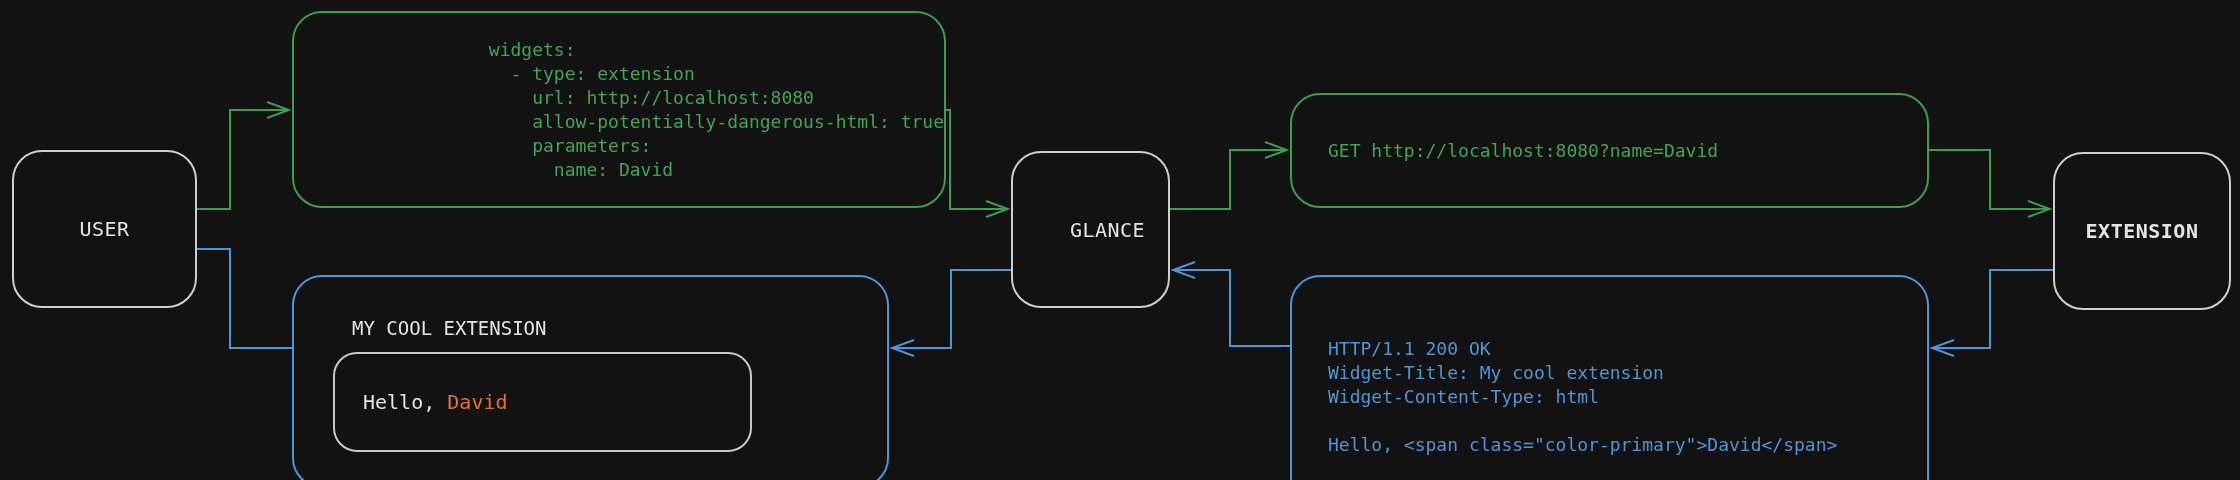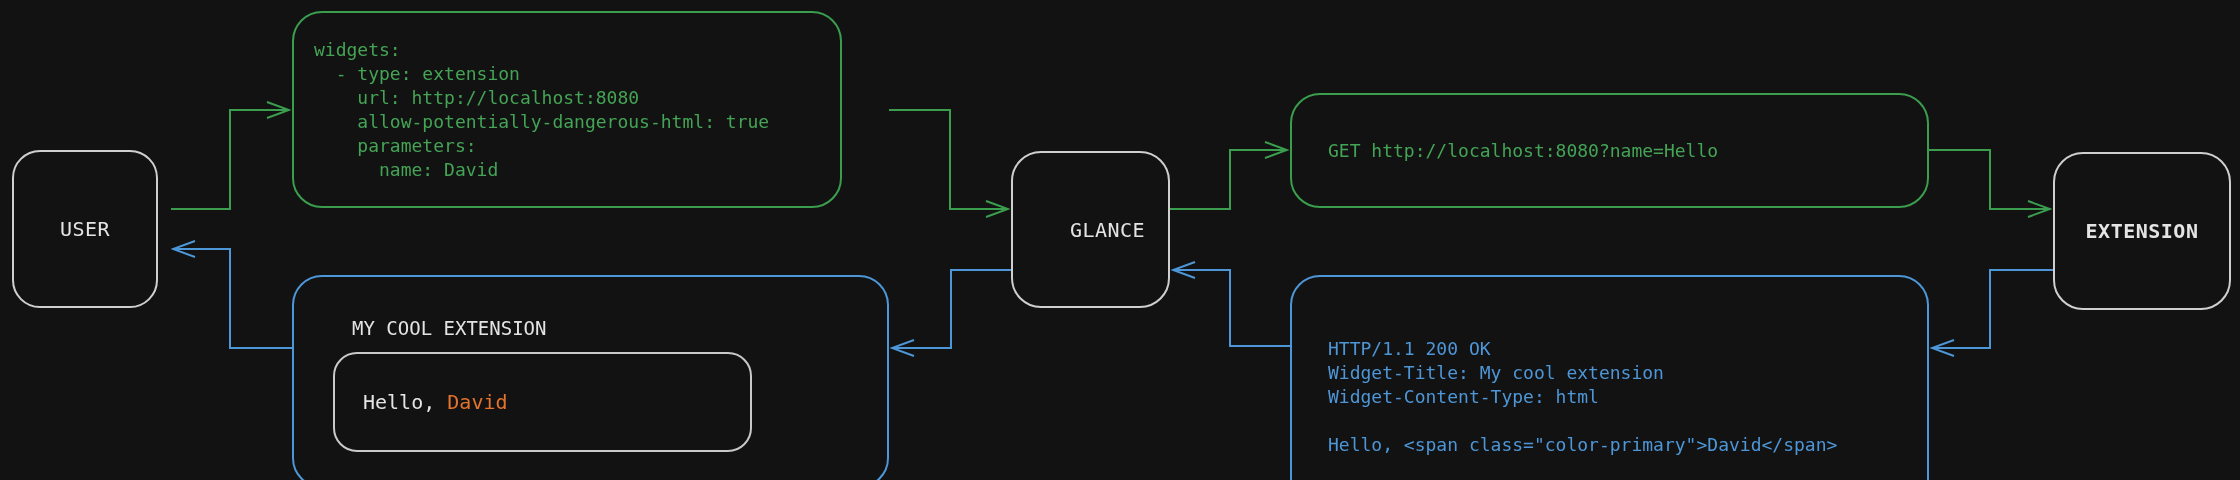--- a/index.html
+++ b/index.html
@@ -28,21 +28,21 @@
     border-radius:30px;
     background:#121212;
     display:flex;
     align-items:center;
     justify-content:center;
     color:#e4e4e4;
     font-size:20px;
     letter-spacing:0.5px;
     box-sizing:border-box;
   }
-  #node-user{left:12px;top:150px;width:146px;height:158px;border-radius:28px;}
+  #node-user{left:12px;top:150px;width:185px;height:158px;}
   #node-glance{left:1011px;top:151px;width:159px;height:157px;padding-left:34px;}
   #node-extension{left:2053px;top:152px;width:178px;height:158px;font-weight:bold;}
   
   .codebox{
     position:absolute;
     box-sizing:border-box;
     border-radius:30px;
     background:#121212;
     display:flex;
     align-items:center;
@@ -51,21 +51,21 @@
     margin:0;
     font-family:"DejaVu Sans Mono","Liberation Mono",monospace;
     font-size:18px;
     line-height:24px;
     white-space:pre;
   }
   .green-box{border:2px solid #3a9e4e;}
   .green-box pre{color:#44a455;}
   .blue-box{border:2px solid #4d96d8;margin-top:24px;}
   .blue-box pre{color:#4d96d8;}
-  #box-config{left:292px;top:11px;width:550px;height:197px;}
+  #box-config{left:292px;top:11px;width:654px;height:197px;justify-content:flex-end;}
   #box-config pre{padding-left:20px;}
   #box-request{left:1290px;top:93px;width:639px;height:115px;}
   #box-request pre{padding-left:36px;}
   #box-response{left:1290px;top:251px;width:639px;height:244px;}
   #box-response pre{padding-left:36px;}
   
   #box-widget{left:292px;top:251px;width:597px;height:213px;display:block;}
   #widget-title{
     position:absolute;
     left:58px;top:40px;
@@ -131,21 +131,21 @@
   <div class="codebox green-box" id="box-config">
     <pre>widgets:
   - type: extension
     url: http://localhost:8080
     allow-potentially-dangerous-html: true
     parameters:
       name: David</pre>
   </div>
 
   <div class="codebox green-box" id="box-request">
-    <pre>GET http://localhost:8080?name=Hello</pre>
+    <pre>GET http://localhost:8080?name=David</pre>
   </div>
 
   <div class="codebox blue-box" id="box-response">
     <pre>HTTP/1.1 200 OK
 Widget-Title: My cool extension
 Widget-Content-Type: html
 
 Hello, &lt;span class="color-primary"&gt;David&lt;/span&gt;</pre>
   </div>
 

